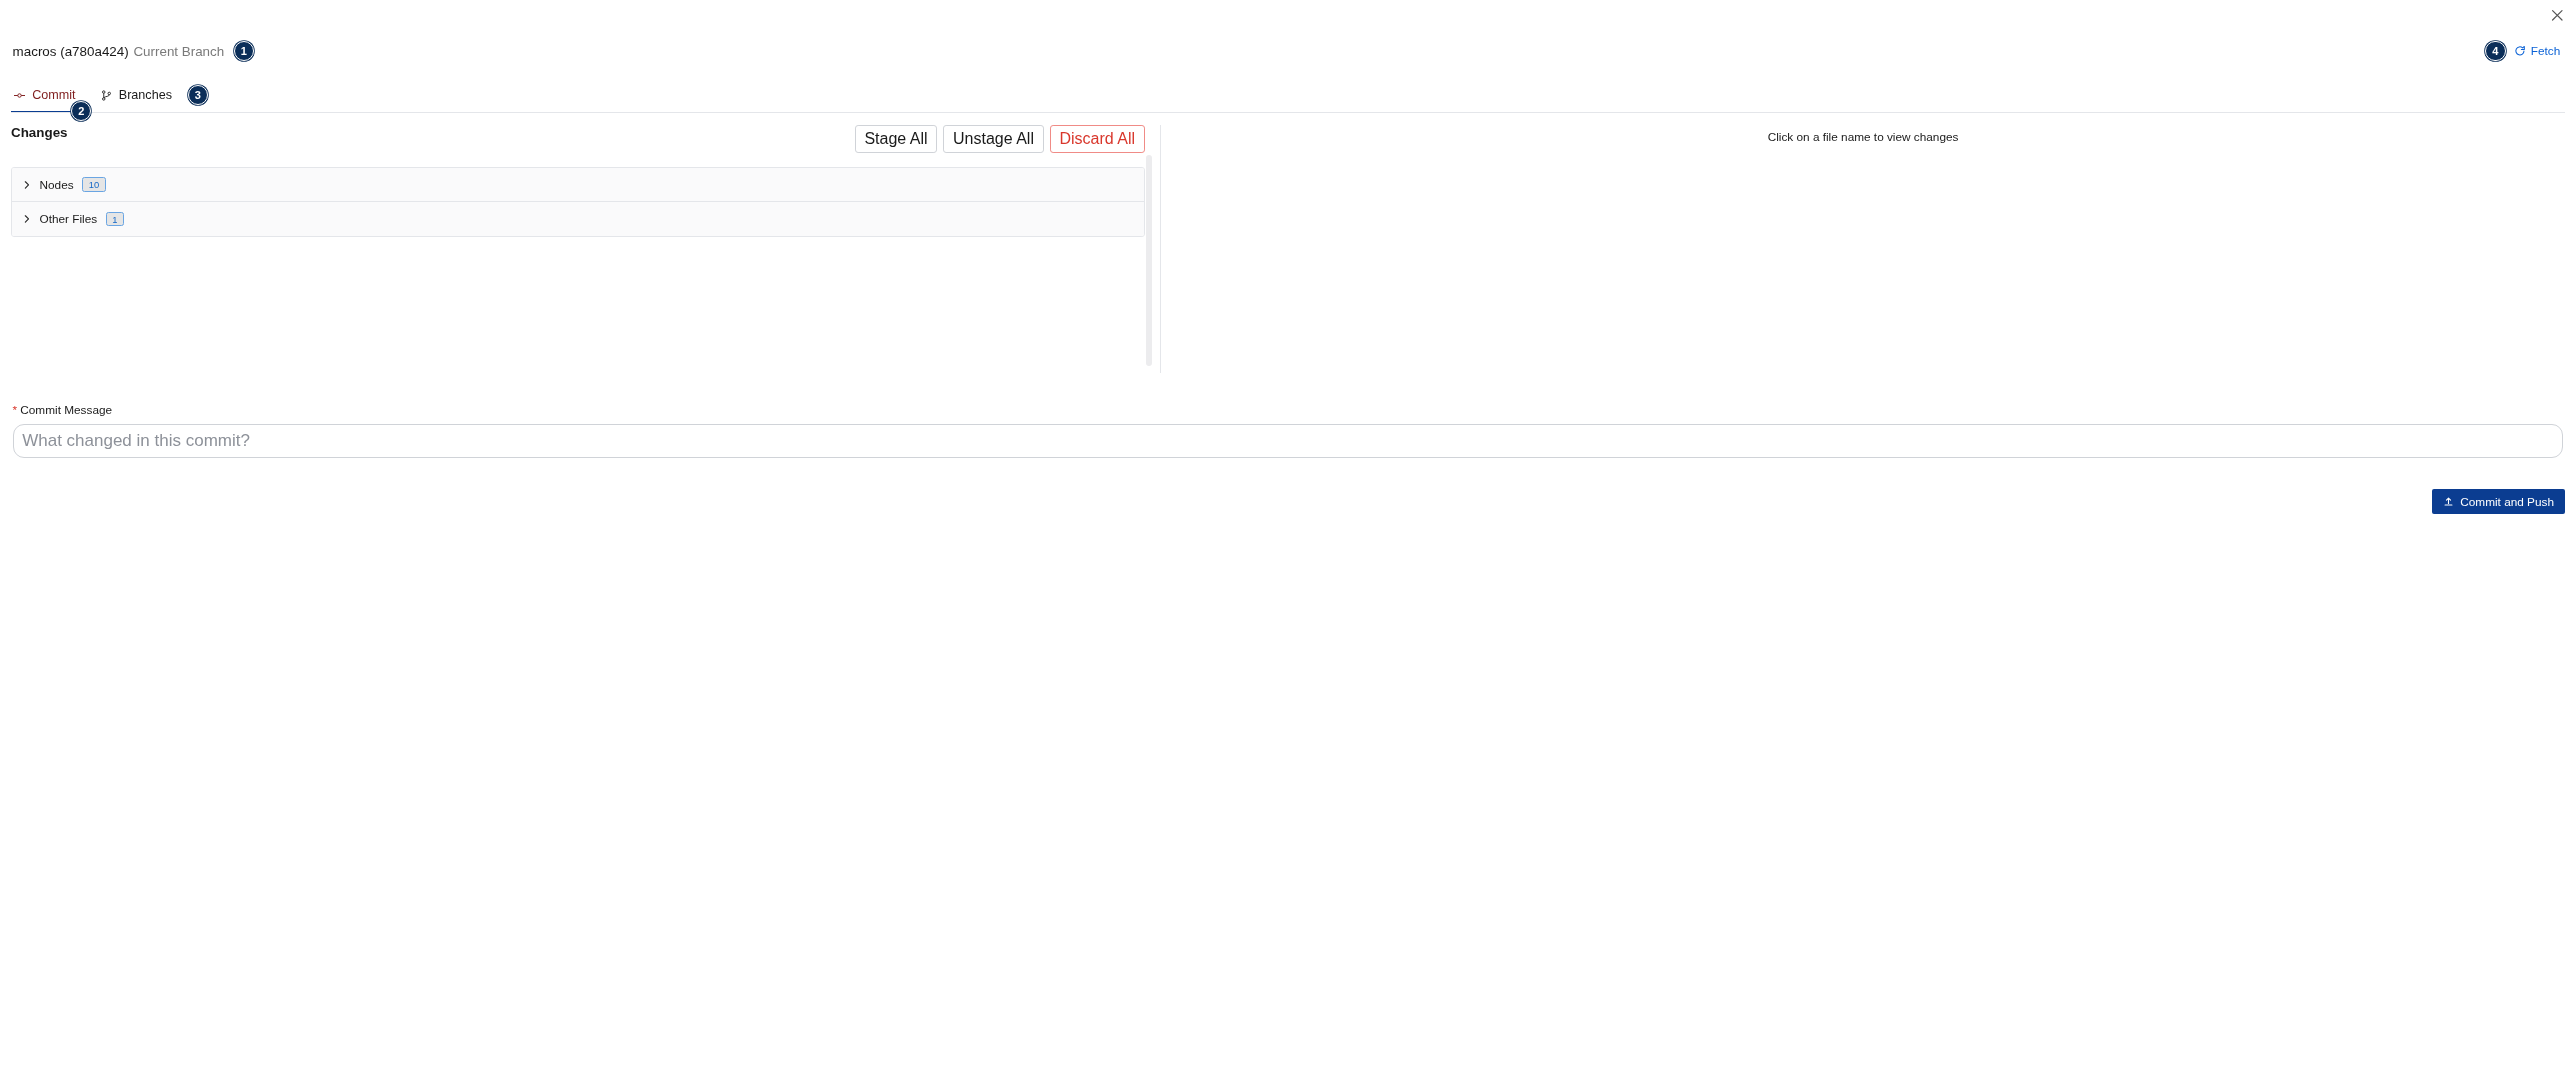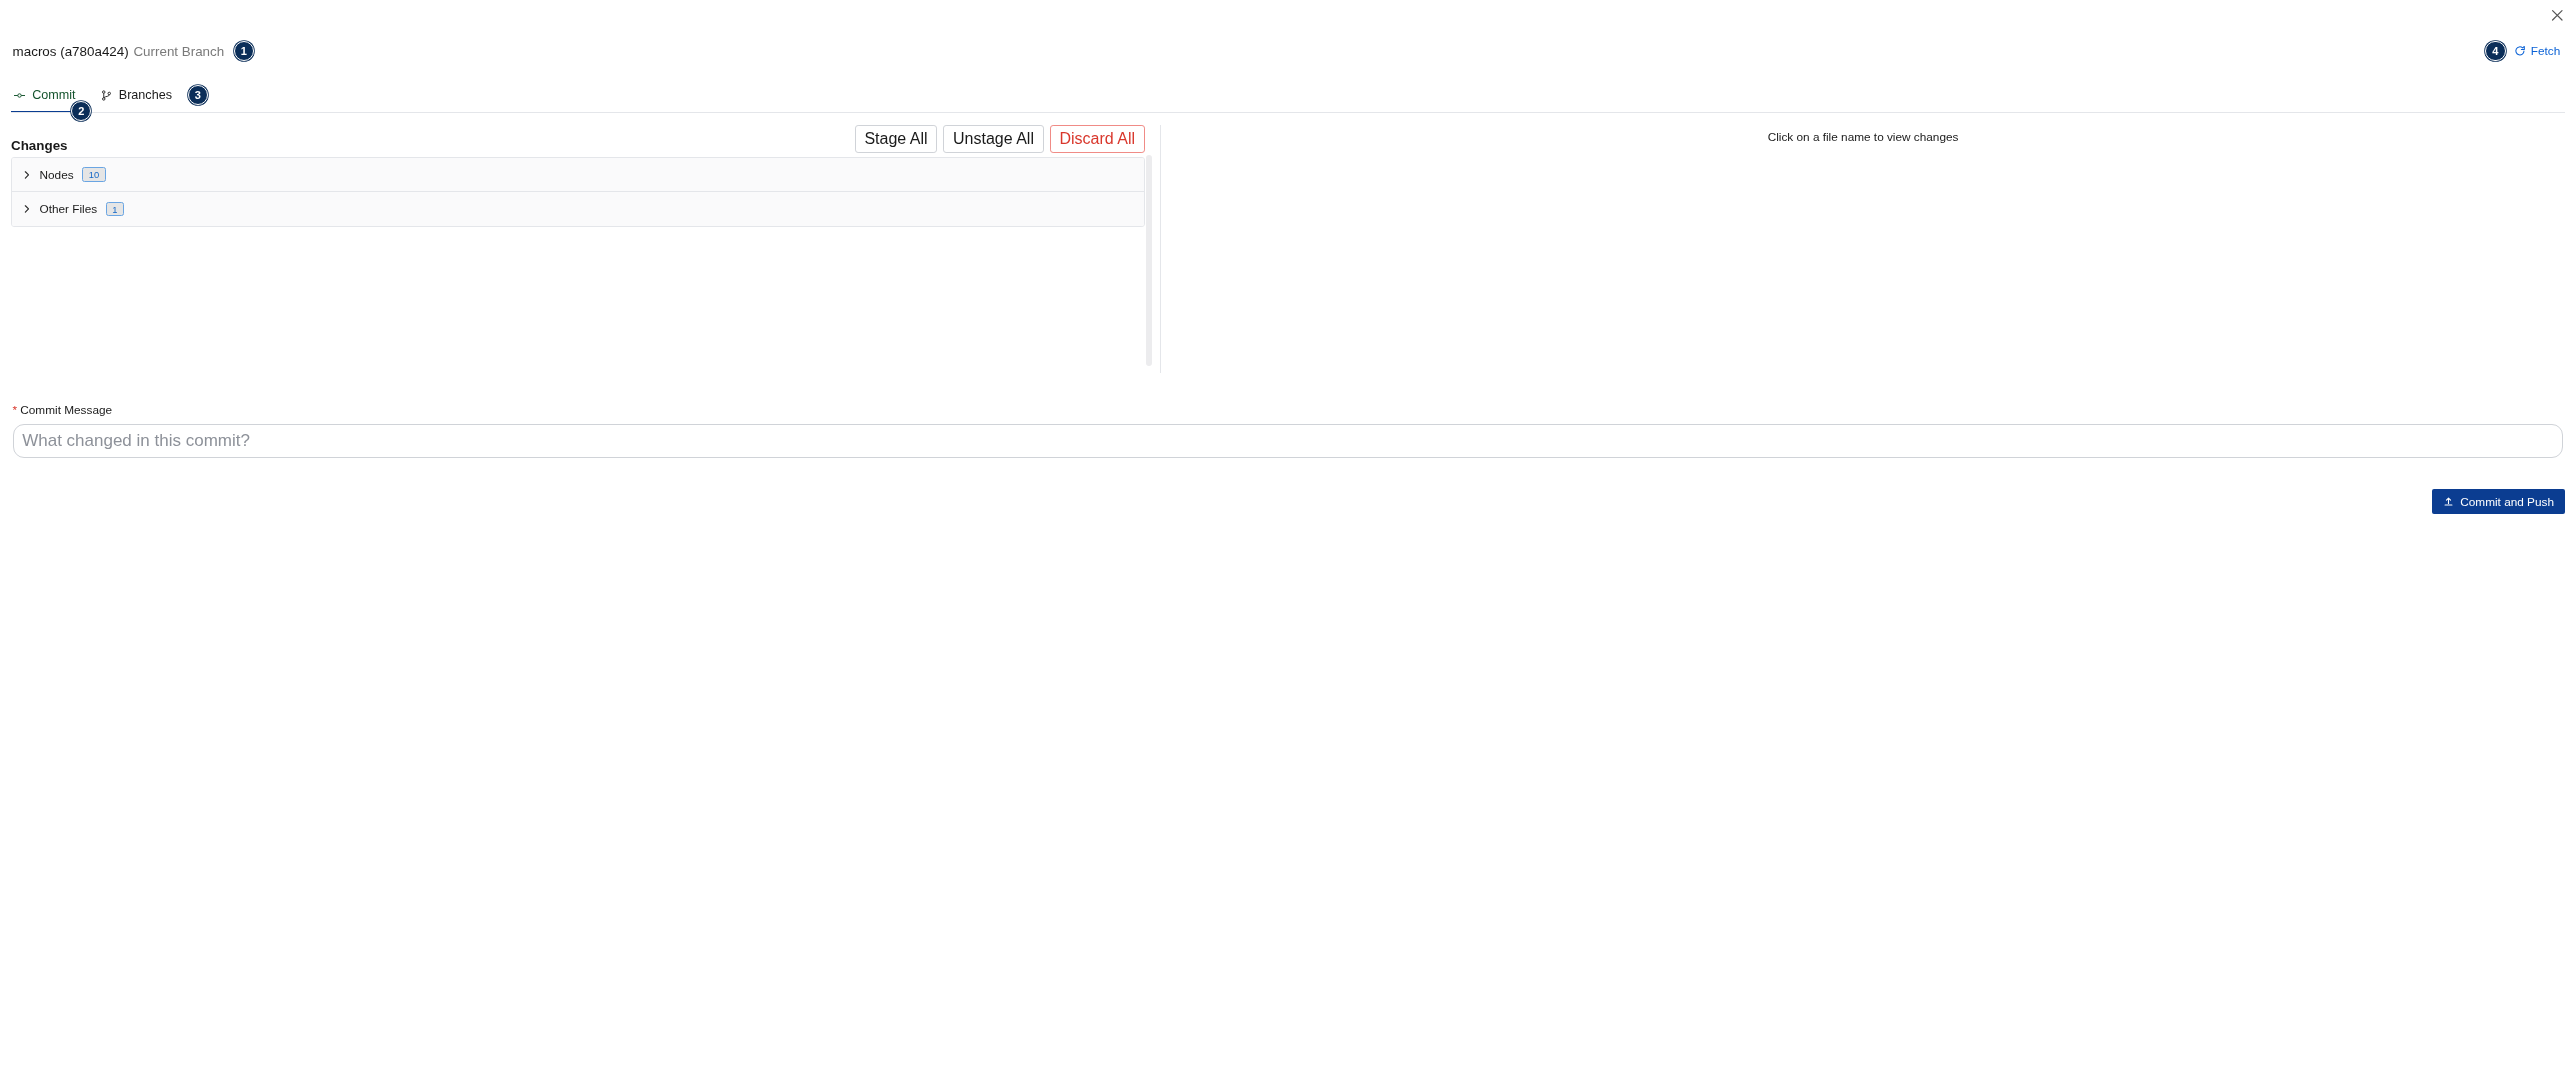--- a/index.html
+++ b/index.html
@@ -72,21 +72,21 @@
       display: flex;
       align-items: center;
       gap: 7px;
       padding: 3.1px 1.6px 9.4px 1.6px;
       cursor: pointer;
       position: relative;
       color: #1a1a1a;
       font-size: 12.6px;
     }
     .tab.active {
-      color: #14532d;
+      color: #7f1d1d;
     }
     .tab.active::after {
       content: "";
       position: absolute;
       left: -1.6px;
       right: -1.6px;
       bottom: -0.8px;
       height: 1.6px;
       background: #0b3d91;
     }
@@ -113,23 +113,23 @@
     .right-pane {
       flex: 1;
       text-align: center;
       padding-top: 4.7px;
       color: #1a1a1a;
       font-size: 11.8px;
     }
 
     .changes-header {
       display: flex;
-      align-items: flex-end;
+      align-items: flex-start;
       justify-content: space-between;
-      margin-bottom: 4px;
+      margin-bottom: 14px;
       gap: 40px;
     }
     .changes-title { font-size: 13.4px; font-weight: 600; }
     .btn-group { display: flex; gap: 6.3px; }
     .btn {
       border: 0.8px solid #d0d3d8;
       background: #fff;
       border-radius: 3.1px;
       padding: 3.9px 8.6px;
       font-size: 16px;

